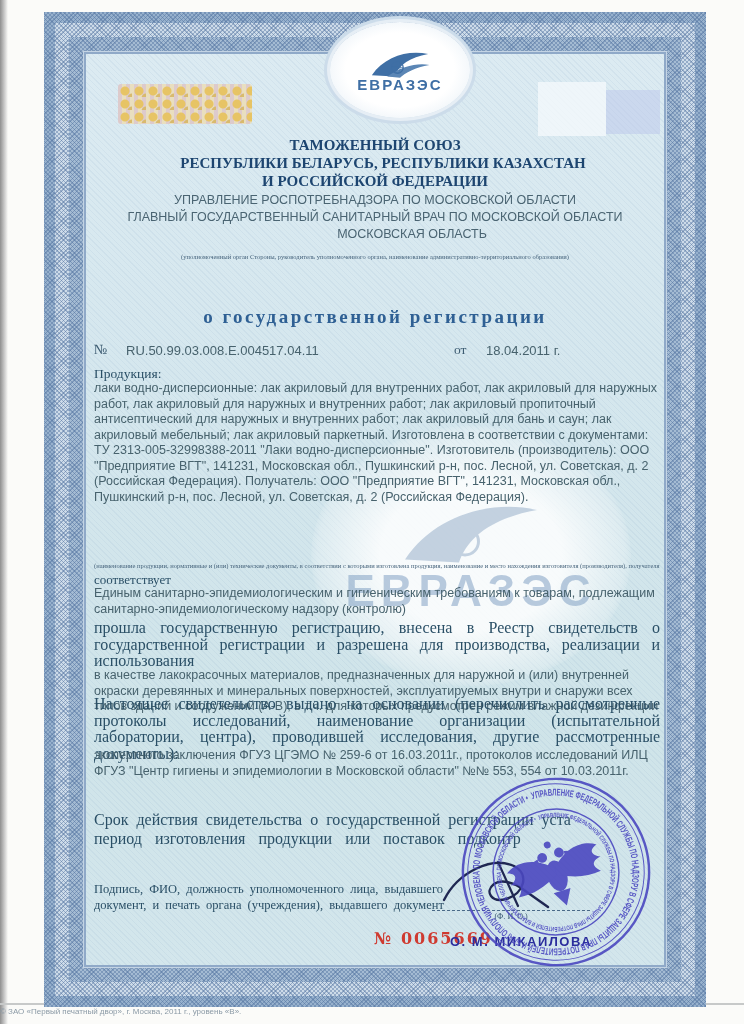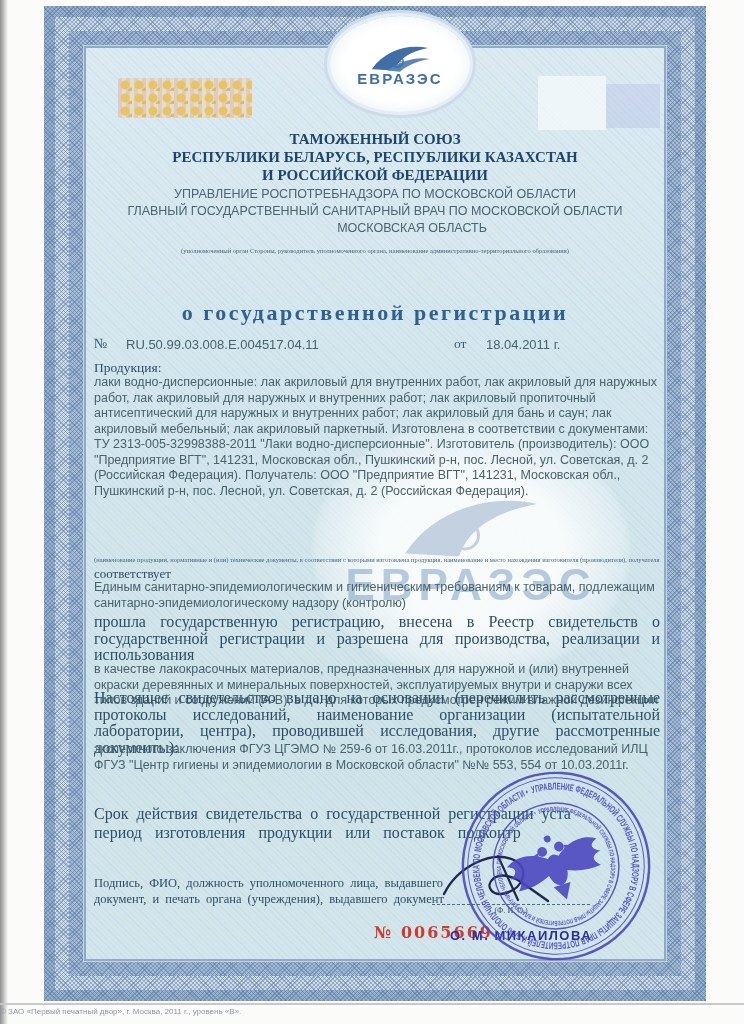--- a/index.html
+++ b/index.html
@@ -1,21 +1,21 @@
 <!DOCTYPE html>
 <html><head>
 <meta charset="utf-8">
 <style>
   html,body{margin:0;padding:0;width:744px;height:1024px;background:#fbfbf9;overflow:hidden;}
   *{box-sizing:border-box;}
   .photo-edge{position:absolute;left:0;top:0;width:8px;height:1024px;background:linear-gradient(to right,#8f8f8f,#cfcfcf 60%,rgba(255,255,255,0));}
   .photo-line{position:absolute;left:0;top:1003px;width:744px;height:2px;background:#c7c9c9;}
 
   
-  .doc{position:absolute;left:44px;top:6px;width:662px;height:995px;background:#fde047;}
+  .doc{position:absolute;left:44px;top:12px;width:662px;height:995px;background:#fde047;}
   .hatch{background-image:
       repeating-linear-gradient(45deg, rgba(79,112,158,.45) 0 1px, rgba(255,255,255,0) 1px 3px),
       repeating-linear-gradient(135deg, rgba(79,112,158,.45) 0 1px, rgba(255,255,255,0) 1px 3px);}
   .band1{position:absolute;inset:0;background-color:#97b1cd;}
   .band2{position:absolute;inset:11px;background-color:#cddbe9;}
   .band3{position:absolute;inset:25px;background-color:#a4bbd3;}
   .content-bg{position:absolute;inset:40px;background:linear-gradient(180deg,#dcebf2 0%,#d5e7ee 35%,#cfe4e9 75%,#d3e6ec 100%);
       border:2px solid #8fa9c8;outline:1px solid #c4d4e4;}
   .content-tex{position:absolute;inset:42px;background-image:
       repeating-linear-gradient(45deg, rgba(140,170,200,.12) 0 1px, rgba(255,255,255,0) 1px 4px);}
@@ -44,21 +44,21 @@
   .wm .org{font-family:"Liberation Sans",sans-serif;font-weight:bold;font-size:44px;letter-spacing:6px;color:rgba(130,160,195,.55);}
   .wm svg{opacity:.5;}
 
   
   .blk{position:absolute;z-index:2;}
   .center{left:0;width:578px;text-align:center;}
   .h-serif{font-weight:bold;color:#1d4570;font-size:15px;line-height:18px;}
   .h-sans{font-family:"Liberation Sans",sans-serif;color:#4a6472;font-size:12.5px;line-height:17px;}
   .tiny{font-size:6.5px;color:#47647c;white-space:nowrap;overflow:hidden;}
   .title-main{font-weight:bold;font-size:23px;letter-spacing:4px;color:#2f6094;}
-  .title-sub{font-weight:bold;font-size:22px;letter-spacing:2.5px;color:#2f6094;}
+  .title-sub{font-weight:bold;font-size:19px;letter-spacing:2.5px;color:#2f6094;}
   .sans-txt{font-family:"Liberation Sans",sans-serif;color:#47626d;font-size:12.5px;line-height:15.5px;}
   .serif-par{font-size:16px;line-height:16.5px;color:#2a4f66;text-align:justify;word-spacing:5px;}
   .num-red{font-weight:bold;font-size:16px;letter-spacing:2px;color:#cf3a30;font-family:"DejaVu Serif",serif;}
   .name-navy{font-family:"Liberation Sans",sans-serif;font-weight:bold;font-size:13px;letter-spacing:1.5px;color:#2a2d9d;}
   .fio-line{border-top:1px dashed #4a6a88;width:158px;text-align:center;font-size:8px;color:#3c5b74;padding-top:1px;}
   .stamp-wrap{position:absolute;left:372px;top:720px;width:196px;height:196px;z-index:5;transform:rotate(-18deg);opacity:.9;}
   .sig-wrap{position:absolute;left:352px;top:798px;width:120px;height:62px;z-index:4;}
   .copyright{position:absolute;left:0;top:1007px;width:700px;font-family:"Liberation Sans",sans-serif;font-size:8px;color:#8b9aa6;}
 </style>
 </head>
@@ -93,21 +93,21 @@
 
     <div class="wm">
       <svg width="150" height="70" viewBox="0 0 100 46">
         <path d="M6,42 C26,12 64,2 94,9 C66,14 48,26 42,44 Z" fill="#8fa9c6"></path>
         <circle cx="46" cy="30" r="9" fill="none" stroke="#8fa9c6" stroke-width="2"></circle>
       </svg>
       <div class="org">ЕВРАЗЭС</div>
     </div>
 
     <div class="blk center h-serif" style="top:82px;">ТАМОЖЕННЫЙ СОЮЗ</div>
-    <div class="blk center h-serif" style="top:100px;">РЕСПУБЛИКИ БЕЛАРУСЬ, РЕСПУБЛИКИ КАЗАХСТАН</div>
+    <div class="blk center h-serif" style="top:100px;margin-left:8px;">РЕСПУБЛИКИ БЕЛАРУСЬ, РЕСПУБЛИКИ КАЗАХСТАН</div>
     <div class="blk center h-serif" style="top:118px;">И РОССИЙСКОЙ ФЕДЕРАЦИИ</div>
     <div class="blk center h-sans" style="top:138px;">УПРАВЛЕНИЕ РОСПОТРЕБНАДЗОРА ПО МОСКОВСКОЙ ОБЛАСТИ</div>
     <div class="blk center h-sans" style="top:155px;">ГЛАВНЫЙ ГОСУДАРСТВЕННЫЙ САНИТАРНЫЙ ВРАЧ ПО МОСКОВСКОЙ ОБЛАСТИ</div>
     <div class="blk center h-sans" style="top:172px;margin-left:37px;">МОСКОВСКАЯ ОБЛАСТЬ</div>
     <div class="blk center tiny" style="top:199px;">(уполномоченный орган Стороны, руководитель уполномоченного органа, наименование административно-территориального образования)</div>
 
     <div class="blk center title-sub" style="top:252px;">о государственной регистрации</div>
 
     <div class="blk" style="top:288px;left:8px;font-size:14px;color:#3d5c72;">№</div>
     <div class="blk sans-txt" style="top:289px;left:40px;font-size:13px;">RU.50.99.03.008.Е.004517.04.11</div>

